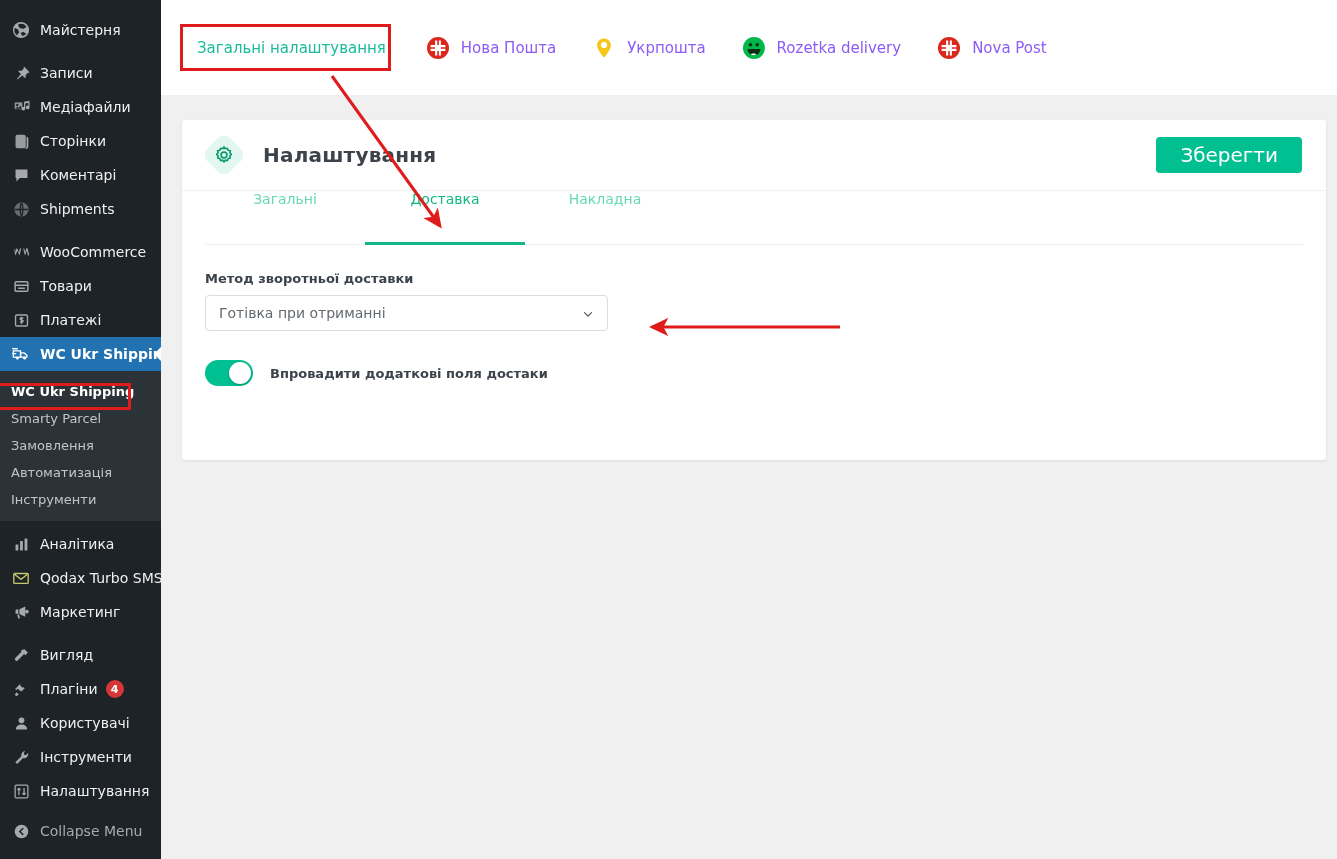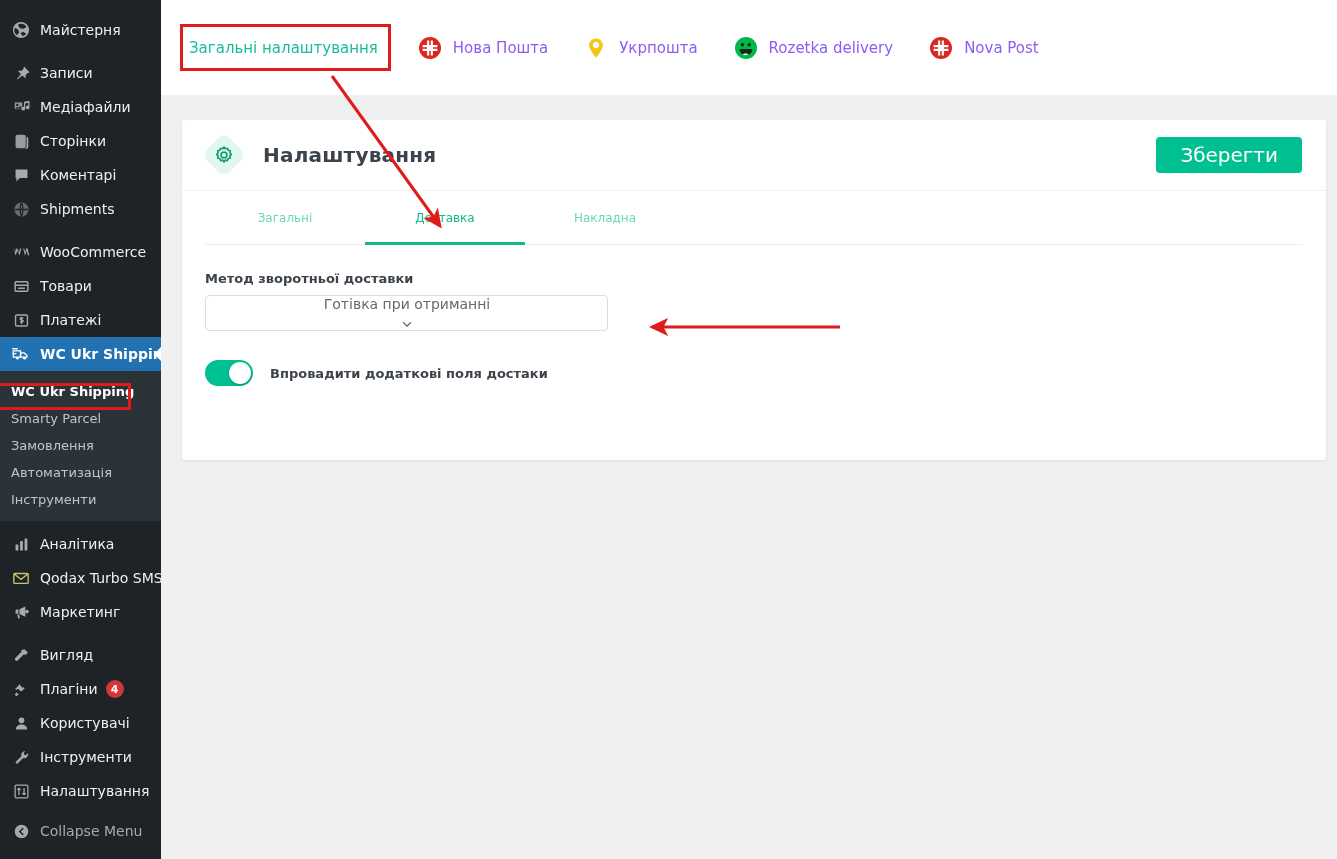--- a/index.html
+++ b/index.html
@@ -76,21 +76,21 @@
   }
   .collapse-item { color: #a7aaad; }
   .collapse-item .mi-label { color: #a7aaad; }
 
   
   #topbar {
     position: absolute; left: 161px; top: 0;
     width: 1176px; height: 95px;
     background: #ffffff;
     display: flex; align-items: center;
-    padding-left: 28px;
+    padding-left: 36px;
   }
   .toptab {
     display: flex; align-items: center;
     height: 44px;
     margin-right: 36px;
     font-size: 15px;
     color: #8b5cf6;
     cursor: pointer;
     white-space: nowrap;
   }
@@ -150,24 +150,24 @@
   }
 
   
   .tabs {
     margin: 0 23px;
     display: flex;
     border-bottom: 1px solid #eceded;
     height: 54px;
   }
   .tab {
-    display: flex; align-items: center; justify-content: center;
+    display: flex; align-items: flex-start; justify-content: center;
     min-width: 160px;
     padding: 0 18px;
-    font-size: 12px;
+    font-size: 14px;
     color: #67d9b9;
     cursor: pointer;
     position: relative;
     white-space: nowrap;
   }
   .tab.active { color: #12b886; }
   .tab.active::after {
     content: "";
     position: absolute; left: 0; right: 0; bottom: -1px;
     height: 3px; background: #12b886;
@@ -181,21 +181,20 @@
     margin-bottom: 9px;
   }
   .select-box {
     width: 403px; height: 36px;
     border: 1px solid #dcdcde;
     border-radius: 4px;
     background: #fff;
     display: flex; align-items: center;
     padding: 0 12px 0 13px;
     cursor: pointer;
-    flex-direction: column;
   }
   .select-value { font-size: 14px; color: #646970; flex: 1; }
   .select-chevron { width: 14px; height: 14px; color: #50575e; }
 
   .toggle-row { display: flex; align-items: center; margin-top: 29px; }
   .toggle {
     width: 48px; height: 26px;
     border-radius: 13px;
     background: #00bf91;
     position: relative;

